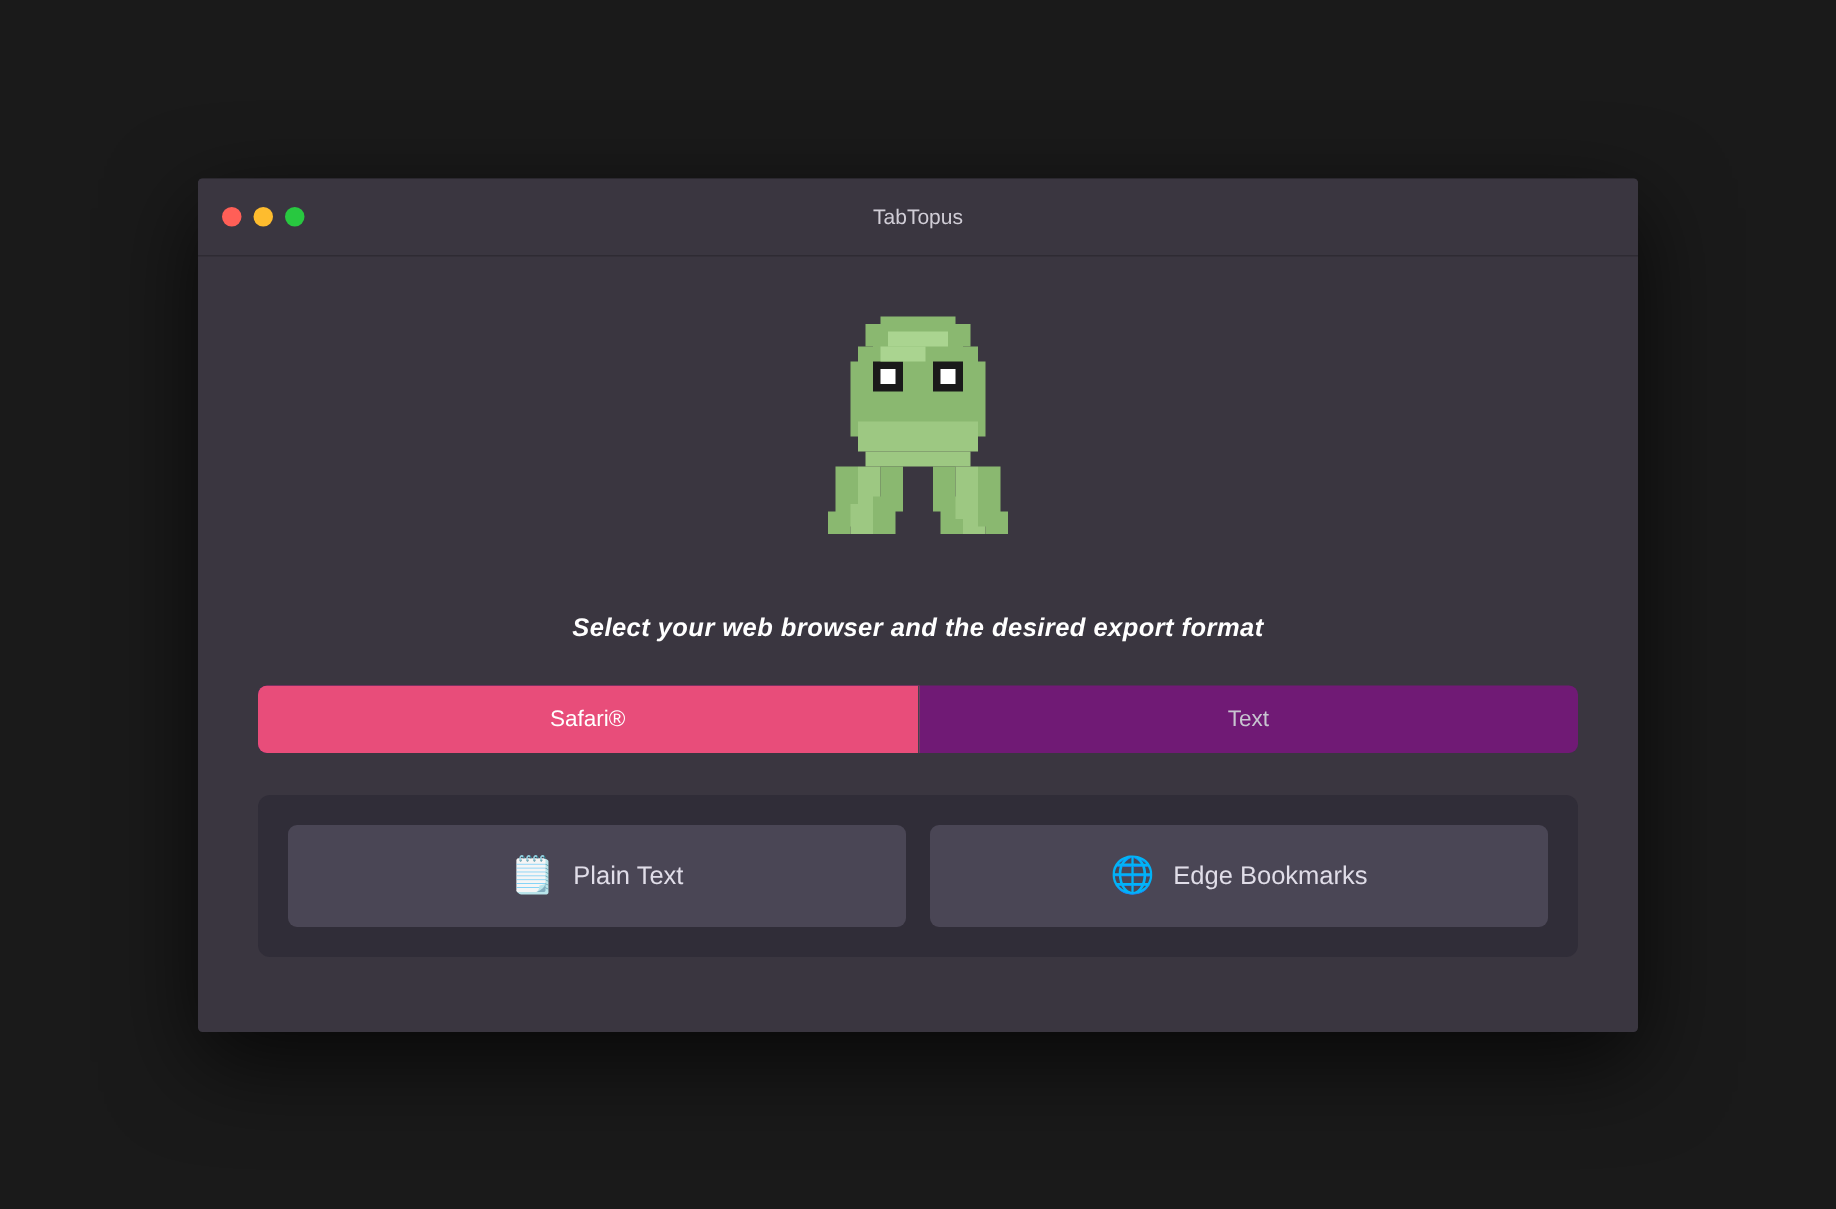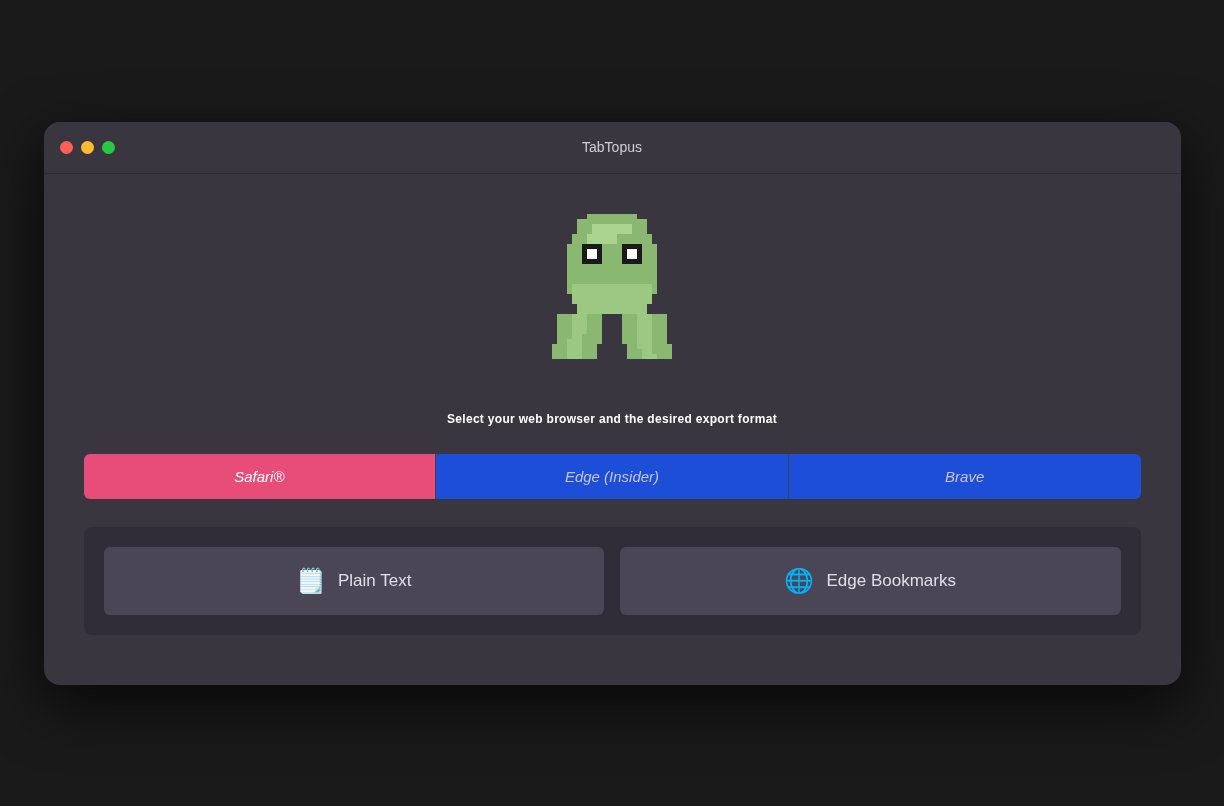--- a/index.html
+++ b/index.html
@@ -8,23 +8,23 @@
       background: #1a1a1a;
       display: flex;
       align-items: center;
       justify-content: center;
       width: 1224px;
       height: 806px;
       font-family: -apple-system, BlinkMacSystemFont, 'Helvetica Neue', sans-serif;
     }
 
     .window {
-      width: 1137px;
+      width: 960px;
       background: #3a3640;
-      border-radius: 16px;
+      border-radius: 3px;
       box-shadow: 0 20px 60px rgba(0,0,0,0.7);
       overflow: hidden;
     }
 
     .titlebar {
       background: #3a3640;
       height: 52px;
       display: flex;
       align-items: center;
       padding: 0 16px;
@@ -85,33 +85,33 @@
     }
 
     
     .mascot-svg {
       width: 100%;
       height: 100%;
     }
 
     .subtitle {
       color: #ffffff;
-      font-size: 12px;
+      font-size: 17px;
       font-weight: 700;
       text-align: center;
       letter-spacing: 0.3px;
+      font-style: italic;
     }
 
     .browser-tabs {
       display: flex;
       width: 100%;
-      background: #1d4ed8;
+      background: #701a75;
       border-radius: 6px;
       overflow: hidden;
-      font-style: italic;
     }
 
     .tab {
       flex: 1;
       padding: 14px 10px;
       text-align: center;
       color: #c8c5d0;
       font-size: 15px;
       font-weight: 500;
       cursor: pointer;
@@ -215,22 +215,21 @@
 
         <rect x="12" y="4" width="8" height="2" fill="#aad490"></rect>
         <rect x="11" y="6" width="6" height="2" fill="#aad490"></rect>
       </svg>
     </div>
 
     <p class="subtitle">Select your web browser and the desired export format</p>
 
     <div class="browser-tabs">
       <div class="tab active">Safari®</div>
-      <div class="tab">Edge (Insider)</div>
-      <div class="tab">Brave</div>
+      <div class="tab">Text</div>
     </div>
 
     <div class="export-panel">
       <button class="export-btn">
         <span class="icon">🗒️</span>
         <span>Plain Text</span>
       </button>
       <button class="export-btn">
         <span class="icon">🌐</span>
         <span>Edge Bookmarks</span>

